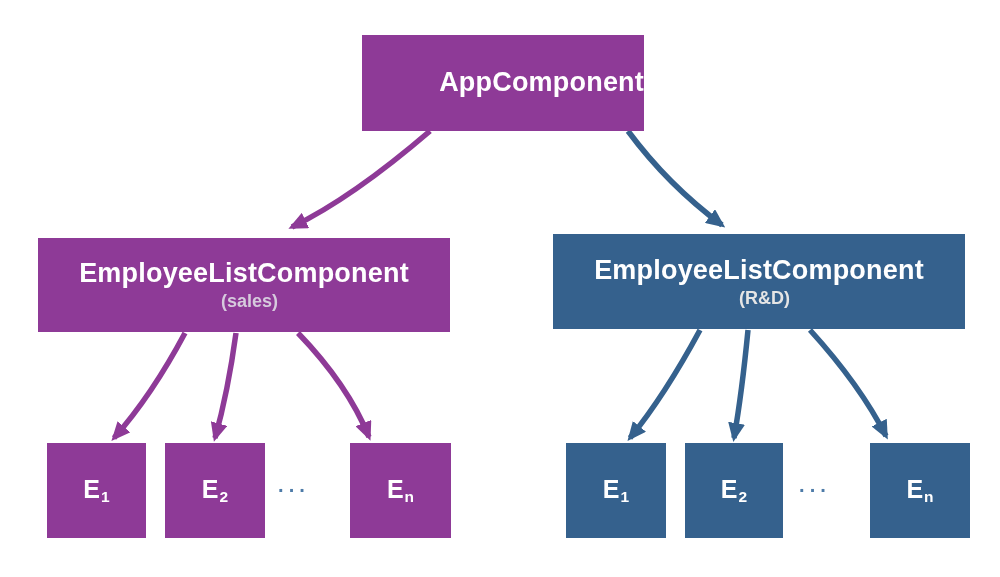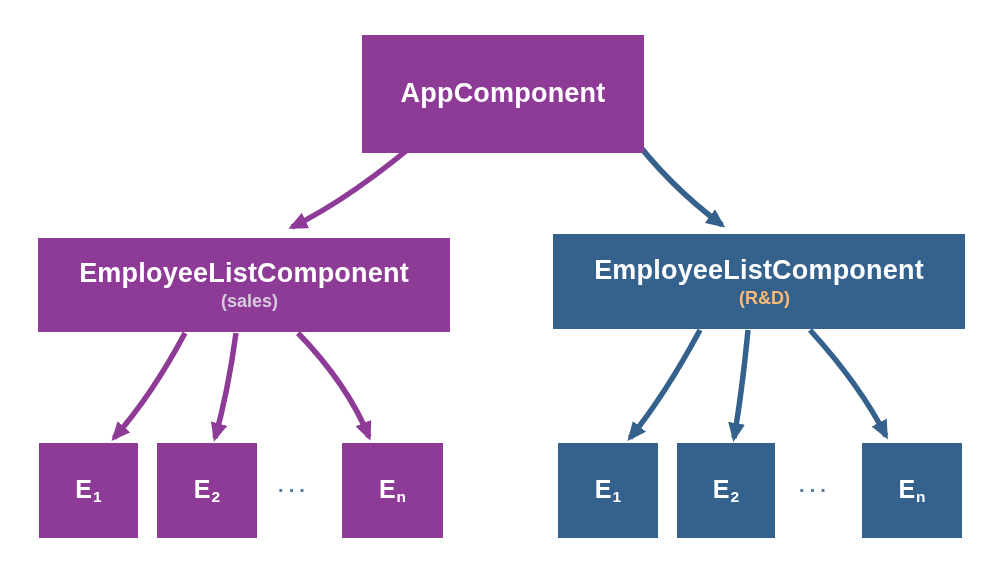--- a/index.html
+++ b/index.html
@@ -23,35 +23,35 @@
     flex-direction: column;
     align-items: center;
     justify-content: center;
     color: #ffffff;
     font-weight: bold;
     text-align: center;
     line-height: 1.15;
   }
   .node-title { font-size: 27px; letter-spacing: 0.2px; }
   .node-subtitle { font-size: 18px; margin-top: 2px; padding-left: 11px; }
-  .leaf { font-size: 25px; }
+  .leaf { font-size: 25px; margin-left: 8px; }
   .leaf .sub {
     font-size: 0.62em;
     vertical-align: -0.22em;
     margin-left: 1px;
   }
   .ellipsis {
     position: absolute;
     font-weight: bold;
     font-size: 20px;
     letter-spacing: 4px;
     line-height: 1;
   }
   
-  .node-app   { left: 362px; top: 35px;  width: 282px; height: 118px; }
+  .node-app   { left: 362px; top: 35px;  width: 282px; height: 96px; align-items: flex-end; }
   .node-sales { left: 38px;  top: 238px; width: 412px; height: 94px; }
   .node-rnd   { left: 553px; top: 234px; width: 412px; height: 95px; }
 
   .leaf-l1 { left: 39px;  top: 443px; width: 99px;  height: 95px; }
   .leaf-l2 { left: 157px; top: 443px; width: 100px; height: 95px; }
   .leaf-ln { left: 342px; top: 443px; width: 101px; height: 95px; }
   .dots-l  { left: 278px; top: 480px; }
 
   .leaf-r1 { left: 558px; top: 443px; width: 100px; height: 95px; }
   .leaf-r2 { left: 677px; top: 443px; width: 98px;  height: 95px; }
@@ -89,21 +89,21 @@
     <div class="node-title">AppComponent</div>
   </div>
 
   <div class="node node-sales" style="background: rgb(142, 58, 151);">
     <div class="node-title">EmployeeListComponent</div>
     <div class="node-subtitle" style="color: rgb(214, 202, 221);">(sales)</div>
   </div>
 
   <div class="node node-rnd" style="background: rgb(53, 97, 141);">
     <div class="node-title">EmployeeListComponent</div>
-    <div class="node-subtitle" style="color: #fdba74;">(R&amp;D)</div>
+    <div class="node-subtitle" style="color: #e5e5e5;">(R&amp;D)</div>
   </div>
 
   <div class="node leaf leaf-l1" style="background: rgb(142, 58, 151);">
     <div><span>E</span><span class="sub">1</span></div>
   </div>
   <div class="node leaf leaf-l2" style="background: rgb(142, 58, 151);">
     <div><span>E</span><span class="sub">2</span></div>
   </div>
   <div class="ellipsis dots-l" style="color: rgb(77, 123, 168);">···</div>
   <div class="node leaf leaf-ln" style="background: rgb(142, 58, 151);">

